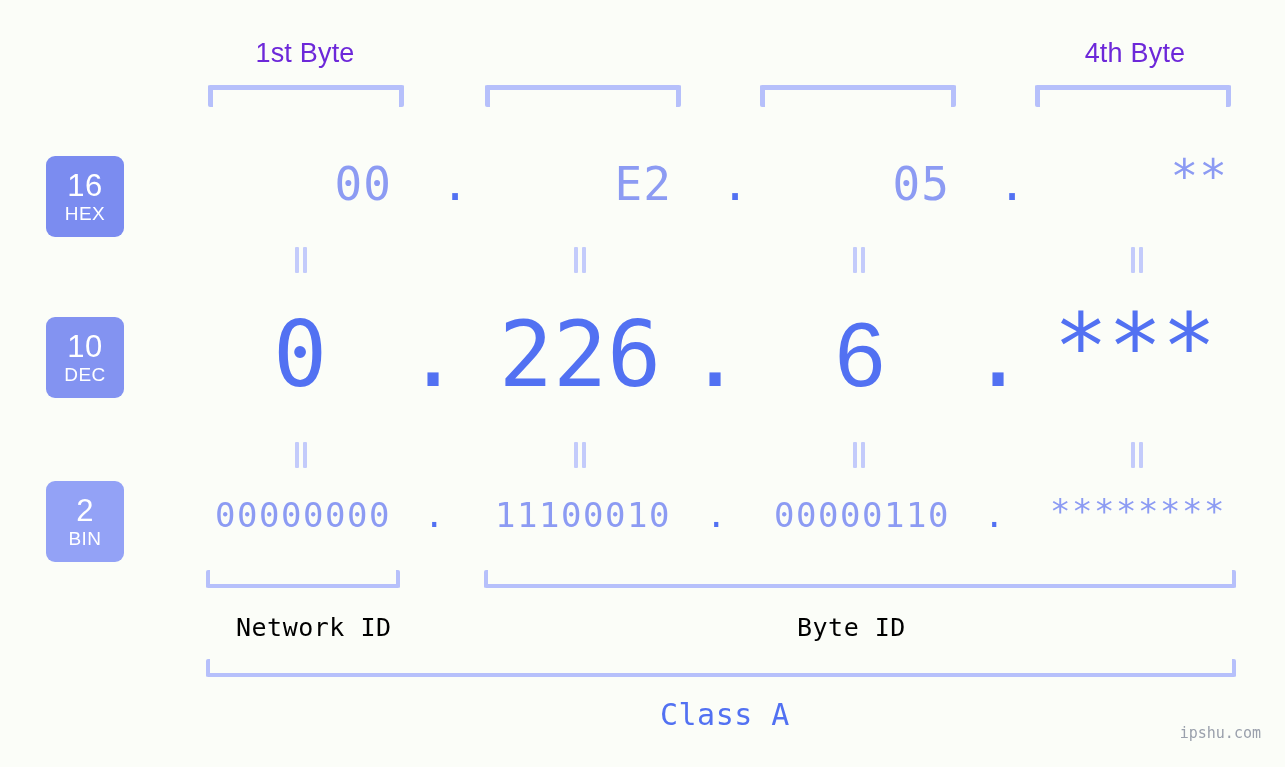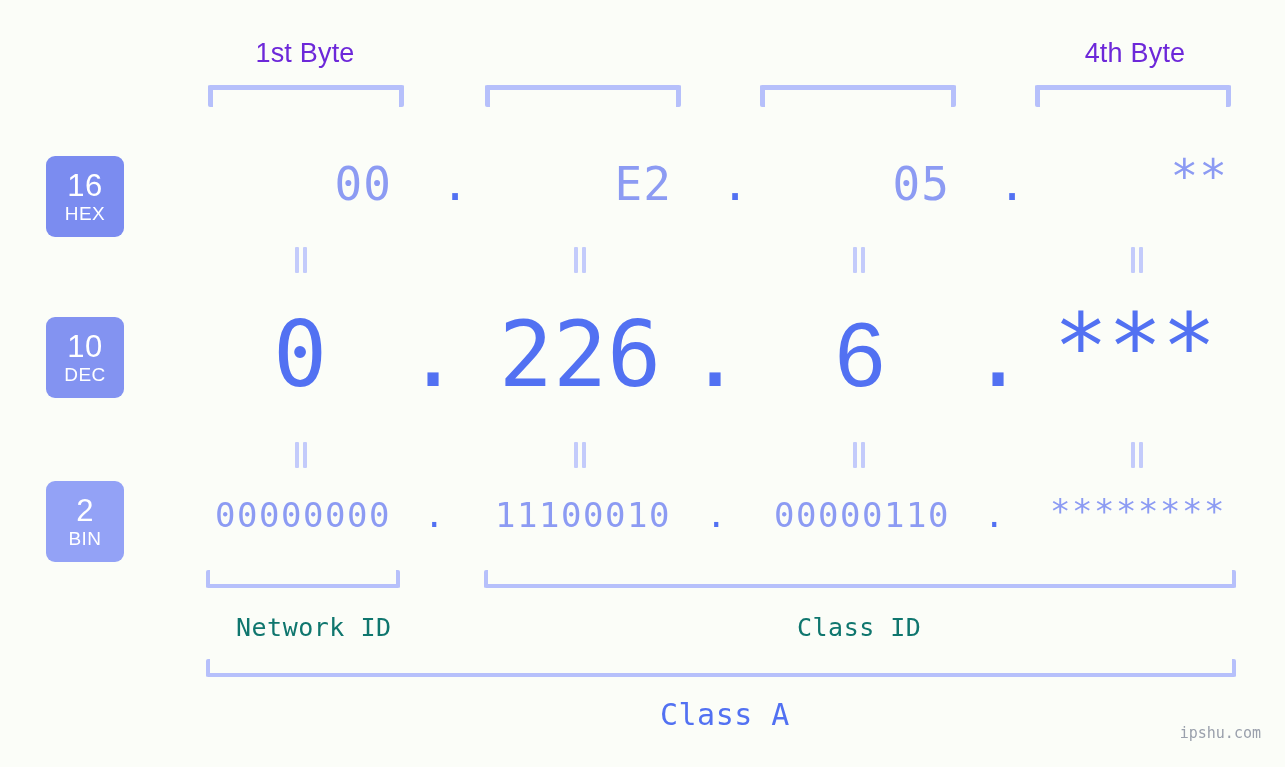--- a/index.html
+++ b/index.html
@@ -161,21 +161,21 @@
     border-radius: 1px;
   }
   .eq::before { left: 2px; }
   .eq::after  { left: 10px; }
 
   
   .section-label {
     position: absolute;
     font-family: "DejaVu Sans Mono", "Liberation Mono", monospace;
     font-size: 25px;
-    color: #0f766e;
+    color: #000000;
     white-space: nowrap;
     letter-spacing: 0.5px;
   }
 
   .class-label {
     position: absolute;
     font-family: "DejaVu Sans Mono", "Liberation Mono", monospace;
     font-size: 30px;
     color: #5271f2;
     white-space: nowrap;
@@ -257,20 +257,20 @@
     <div class="val dot" style="left:682px; width:70px;">.</div>
     <div class="val" style="left:757px; width:210px;">00000110</div>
     <div class="val dot" style="left:960px; width:70px;">.</div>
     <div class="val" style="left:1033px; width:210px; top:488px;">********</div>
   </div>
 
   <div class="bracket-bottom" style="left:206px; width:194px; top:570px;"></div>
   <div class="bracket-bottom" style="left:484px; width:752px; top:570px;"></div>
 
   <div class="section-label" style="left:236px; top:613px;">Network ID</div>
-  <div class="section-label" style="left:797px; top:613px;">Class ID</div>
+  <div class="section-label" style="left:797px; top:613px;">Byte ID</div>
 
   <div class="bracket-bottom" style="left:206px; width:1030px; top:659px;"></div>
   <div class="class-label" style="left:660px; top:697px;">Class A</div>
 
   <div class="watermark">ipshu.com</div>
 
 </div>
 
 </body></html>

